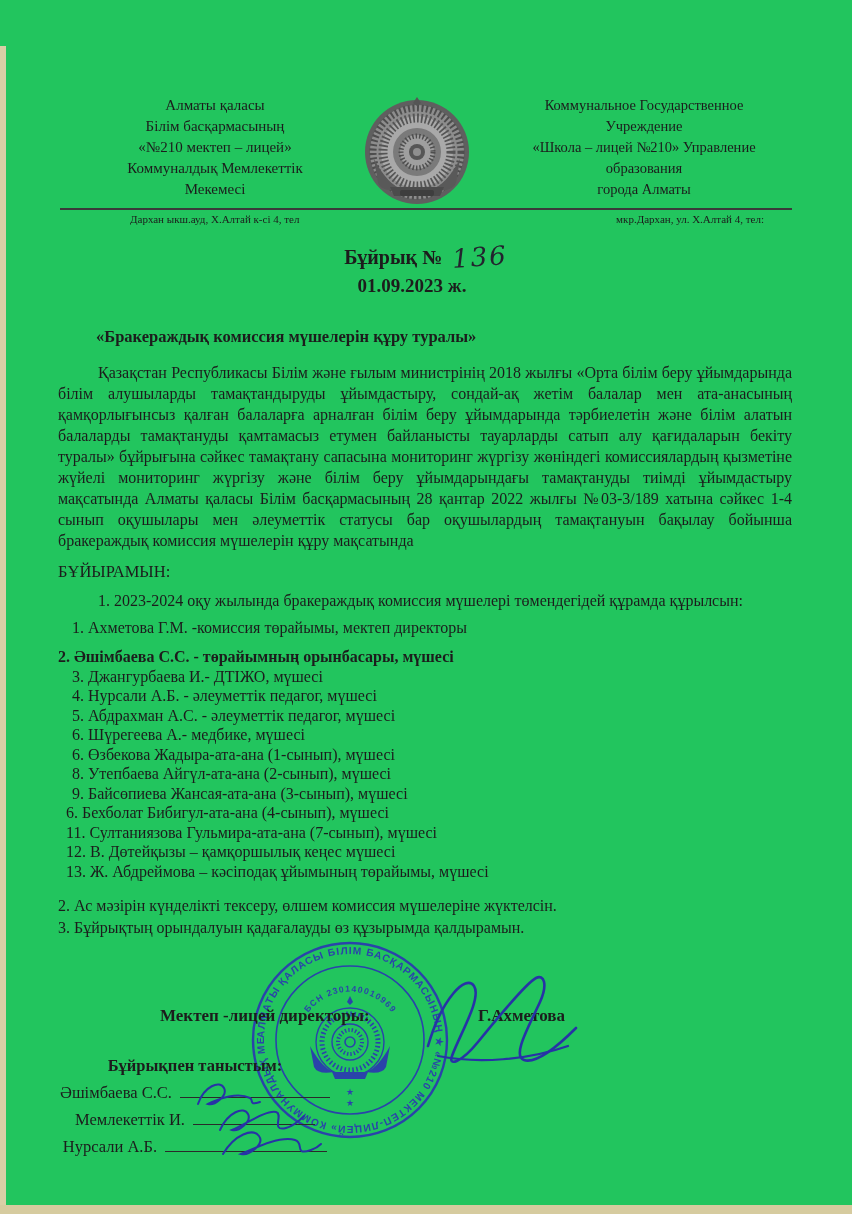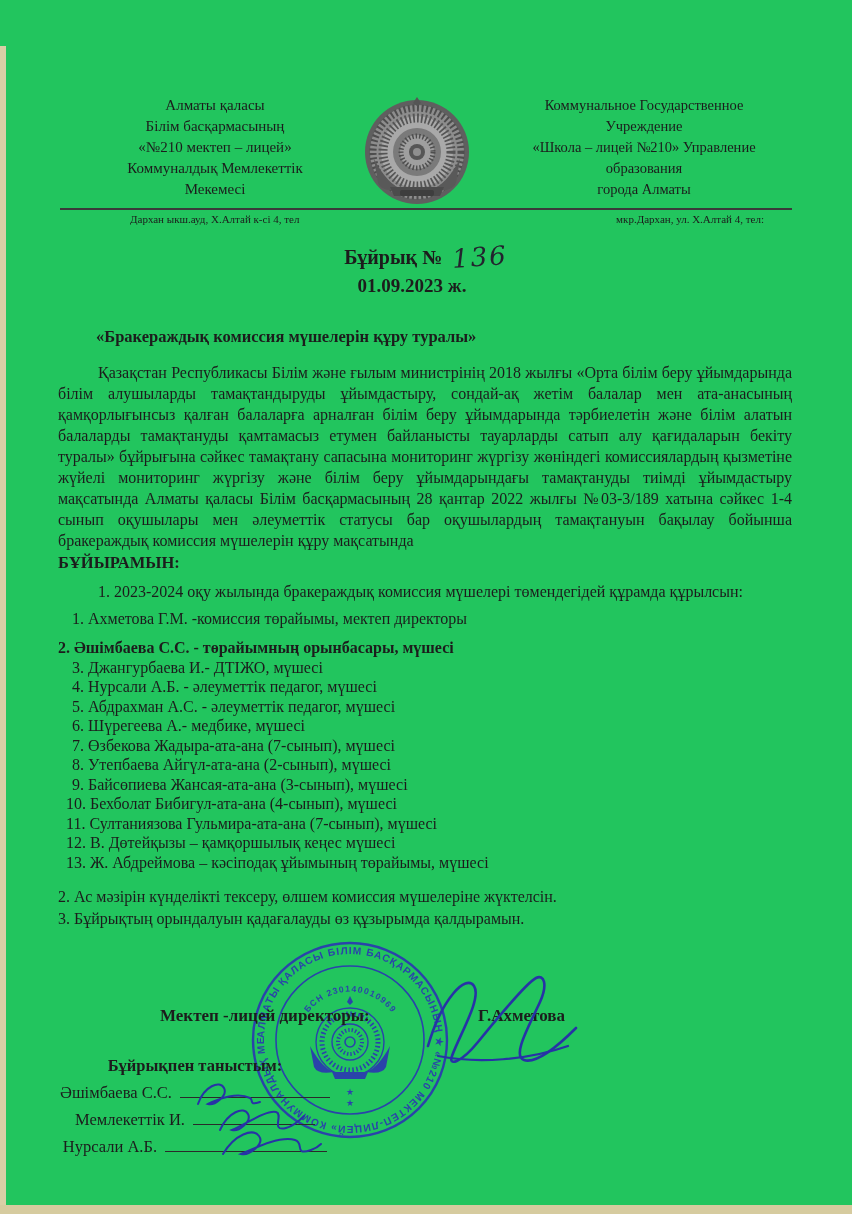--- a/index.html
+++ b/index.html
@@ -32,21 +32,21 @@
   .order-no{display:inline-block;font-style:italic;font-weight:normal;font-size:26px;
             font-family:"DejaVu Serif",serif;transform:rotate(-4deg) translateY(2px);
             letter-spacing:2px;color:#23232e;margin-left:10px;}
   .date-line{font-size:19px;font-weight:bold;margin-top:5px;transform:translateX(-14px);}
 
   .subject{position:absolute;top:327px;left:96px;font-size:16.5px;font-weight:bold;}
 
   
   .content{position:absolute;top:362px;left:58px;width:734px;font-size:16px;line-height:21px;}
   .body-par{margin:0;text-align:justify;text-indent:40px;}
-  .resolve{font-weight:bold;font-size:16.5px;margin-top:1px;}
+  .resolve{font-weight:normal;font-size:16.5px;margin-top:10px;}
   .clause1{margin-top:8px;text-indent:40px;width:692px;}
   .member1{margin-top:7px;padding-left:14px;line-height:20px;}
   .members{margin-top:9px;line-height:19.5px;}
   .member-line{padding-left:14px;}
   .member-line:first-child{padding-left:0;font-weight:bold;}
   .member-line:nth-child(n+9){padding-left:8px;}
   .clause2{margin-top:14px;line-height:22px;}
   .clause3{line-height:22px;}
 
   
@@ -129,24 +129,24 @@
     <p class="body-par">Қазақстан  Республикасы Білім және ғылым министрінің 2018 жылғы «Орта білім беру ұйымдарында білім алушыларды тамақтандыруды ұйымдастыру, сондай-ақ жетім балалар мен ата-анасының қамқорлығынсыз қалған балаларға арналған білім беру ұйымдарында тәрбиелетін және білім алатын балаларды тамақтануды қамтамасыз етумен байланысты тауарларды сатып алу қағидаларын бекіту туралы» бұйрығына сәйкес тамақтану сапасына мониторинг жүргізу жөніндегі комиссиялардың қызметіне жүйелі мониторинг жүргізу және білім беру ұйымдарындағы тамақтануды тиімді ұйымдастыру мақсатында Алматы қаласы Білім басқармасының 28 қантар 2022 жылғы №03-3/189 хатына сәйкес 1-4 сынып оқушылары мен әлеуметтік статусы бар оқушылардың тамақтануын бақылау бойынша бракераждық комиссия мүшелерін құру мақсатында</p>
     <div class="resolve">БҰЙЫРАМЫН:</div>
     <div class="clause1">1. 2023-2024 оқу жылында  бракераждық комиссия мүшелері төмендегідей құрамда құрылсын:</div>
     <div class="member1">1. Ахметова Г.М. -комиссия төрайымы,  мектеп директоры</div>
     <div class="members">
       <div class="member-line">2. Әшімбаева С.С. - төрайымның орынбасары, мүшесі</div>
       <div class="member-line">3. Джангурбаева И.- ДТІЖО, мүшесі</div>
       <div class="member-line">4. Нурсали А.Б. - әлеуметтік  педагог, мүшесі</div>
       <div class="member-line">5. Абдрахман А.С. -  әлеуметтік  педагог, мүшесі</div>
       <div class="member-line">6. Шүрегеева А.- медбике, мүшесі</div>
-      <div class="member-line">7. Өзбекова Жадыра-ата-ана (7-сынып), мүшесі</div>
+      <div class="member-line">6. Өзбекова Жадыра-ата-ана (1-сынып), мүшесі</div>
       <div class="member-line">8. Утепбаева Айгүл-ата-ана (2-сынып), мүшесі</div>
       <div class="member-line">9.  Байсөпиева Жансая-ата-ана (3-сынып), мүшесі</div>
-      <div class="member-line">10.  Бехболат Бибигул-ата-ана (4-сынып), мүшесі</div>
+      <div class="member-line">6.  Бехболат Бибигул-ата-ана (4-сынып), мүшесі</div>
       <div class="member-line">11. Султаниязова Гульмира-ата-ана (7-сынып), мүшесі</div>
       <div class="member-line">12.  В. Дөтейқызы – қамқоршылық кеңес мүшесі</div>
       <div class="member-line">13.  Ж. Абдреймова – кәсіподақ ұйымының төрайымы, мүшесі</div>
     </div>
     <div class="clause2">2. Ас мәзірін күнделікті тексеру, өлшем комиссия мүшелеріне жүктелсін.</div>
     <div class="clause3">3. Бұйрықтың орындалуын қадағалауды өз құзырымда қалдырамын.</div>
   </div>
 
   <svg class="stamp" viewBox="0 0 204 204">
     <defs>

